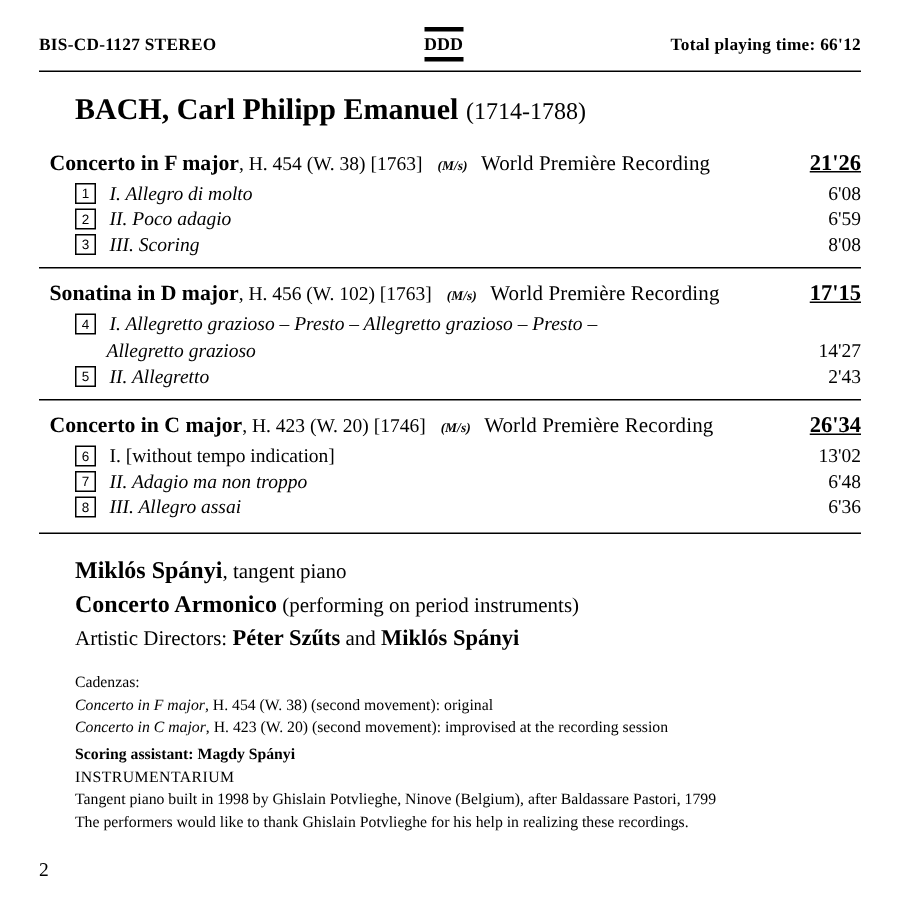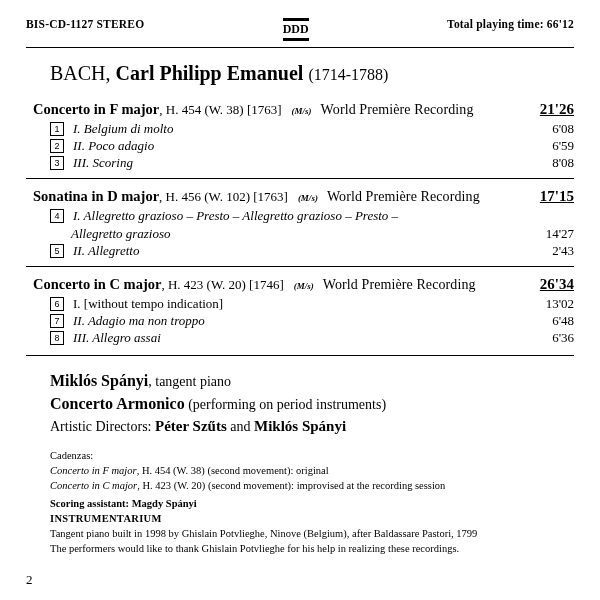--- a/index.html
+++ b/index.html
@@ -18,21 +18,21 @@
     position: relative;
     width: 600px;
     height: 600px;
     box-sizing: border-box;
     padding: 18px 26px 0 26px;
   }
 
   
   .header {
     display: flex;
-    align-items: flex-start;
+    align-items: center;
     justify-content: space-between;
     font-size: 11.5px;
     font-weight: bold;
     letter-spacing: 0.2px;
     padding-bottom: 6px;
   }
   .header .cat { white-space: nowrap; }
   .header .ddd {
     font-size: 12px;
     font-weight: bold;
@@ -59,21 +59,21 @@
     border-top: 1px solid #000;
     margin: 0;
   }
 
   
   .composer {
     font-size: 20px;
     margin: 6px 0 16px 24px;
     white-space: nowrap;
   }
-  .composer .surname { font-weight: normal; text-align: center; }
+  .composer .surname { font-weight: bold; text-align: center; }
   .composer .given { font-weight: bold; }
   .composer .dates { font-size: 16px; }
 
   
   .work { margin: 0 0 2px 0; }
   .work-head {
     display: flex;
     align-items: baseline;
     margin-left: 7px;
     margin-bottom: 2px;
@@ -159,21 +159,21 @@
   .perf-art .bold { font-weight: bold; font-size: 15px; }
 
   
   .notes {
     margin: 12px 0 0 24px;
     font-size: 10.5px;
     line-height: 1.42;
   }
   .notes .b { font-weight: bold; }
   .notes .i { font-style: italic; }
-  .notes .caps { font-weight: bold; letter-spacing: 0.3px; }
+  .notes .caps { font-weight: normal; letter-spacing: 0.3px; }
 
   .pagenum {
     position: absolute;
     left: 26px;
     bottom: 12px;
     font-size: 13px;
   }
 </style>
 </head>
 <body>
@@ -201,21 +201,21 @@
     <div class="work-head">
       <span class="work-title">
         <span>Concerto in F major</span><span class="light">, H. 454 (W. 38) [1763]</span>
       </span>
       <span class="work-ms">(M/s)</span>
       <span class="work-premiere">World Première Recording</span>
       <span class="work-dur">21'26</span>
     </div>
     <div class="track">
       <span class="tracknum">1</span>
-      <span class="track-title"><i>I. Belgium di molto</i></span>
+      <span class="track-title"><i>I. Allegro di molto</i></span>
       <span class="track-dur">6'08</span>
     </div>
     <div class="track">
       <span class="tracknum">2</span>
       <span class="track-title"><i>II. Poco adagio</i></span>
       <span class="track-dur">6'59</span>
     </div>
     <div class="track">
       <span class="tracknum">3</span>
       <span class="track-title"><i>III. Scoring</i></span>

